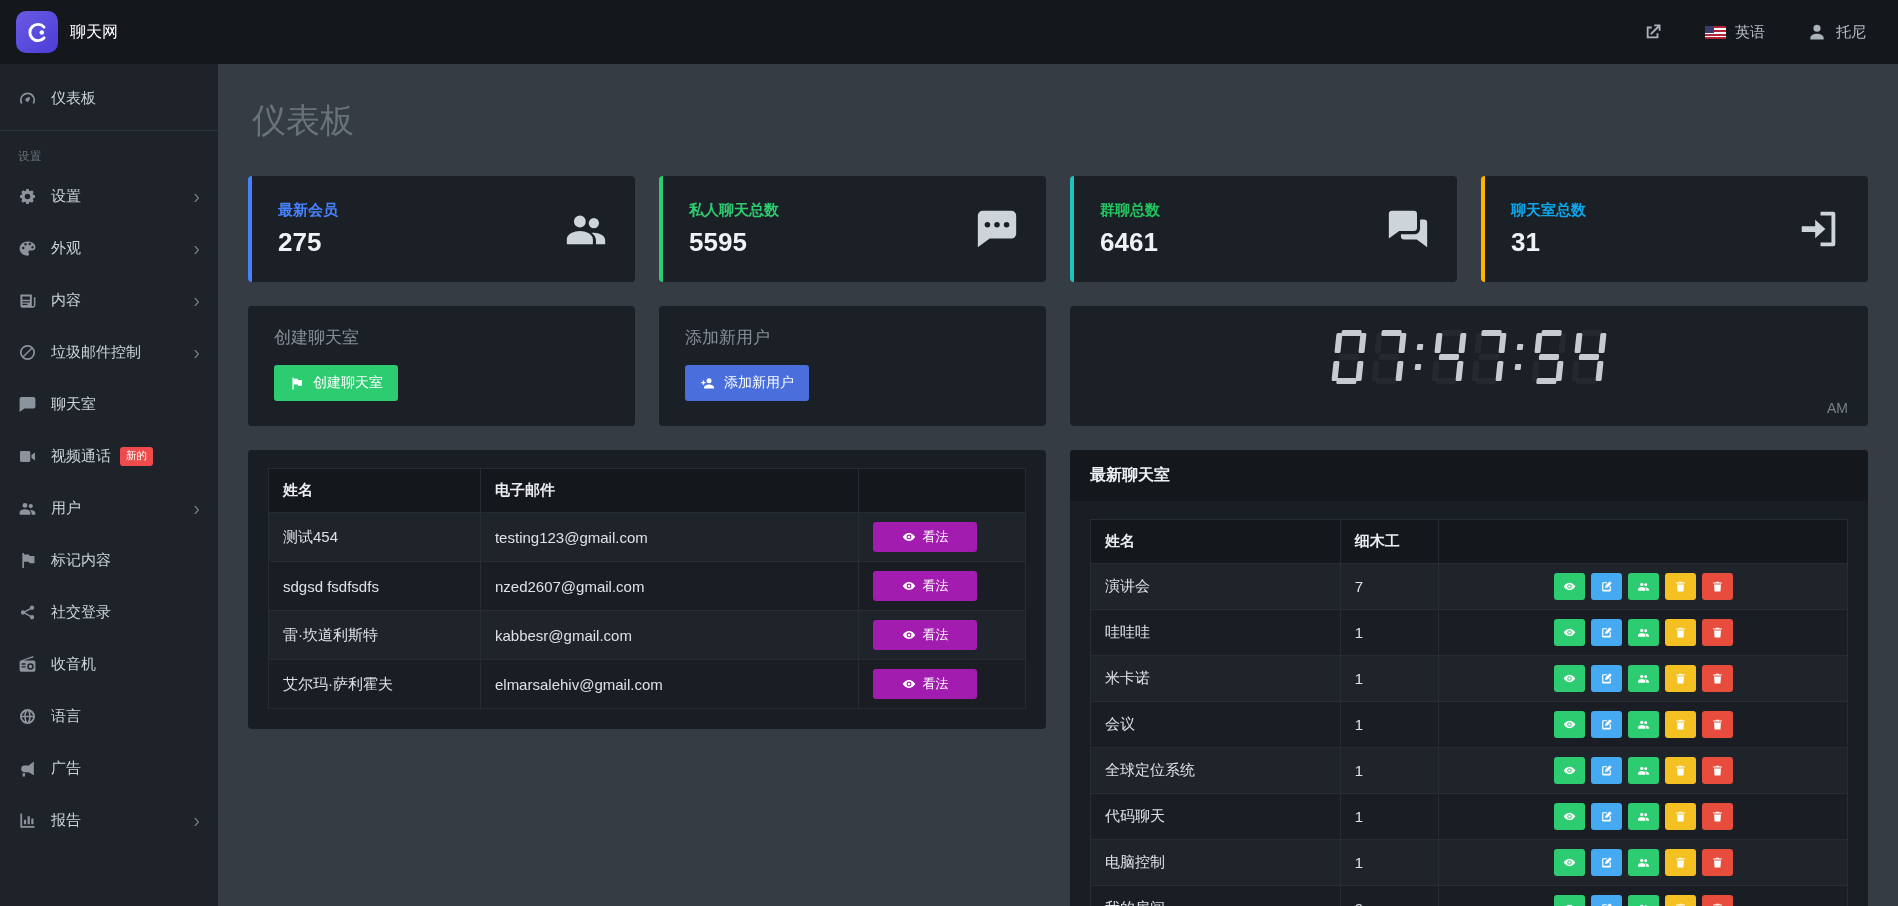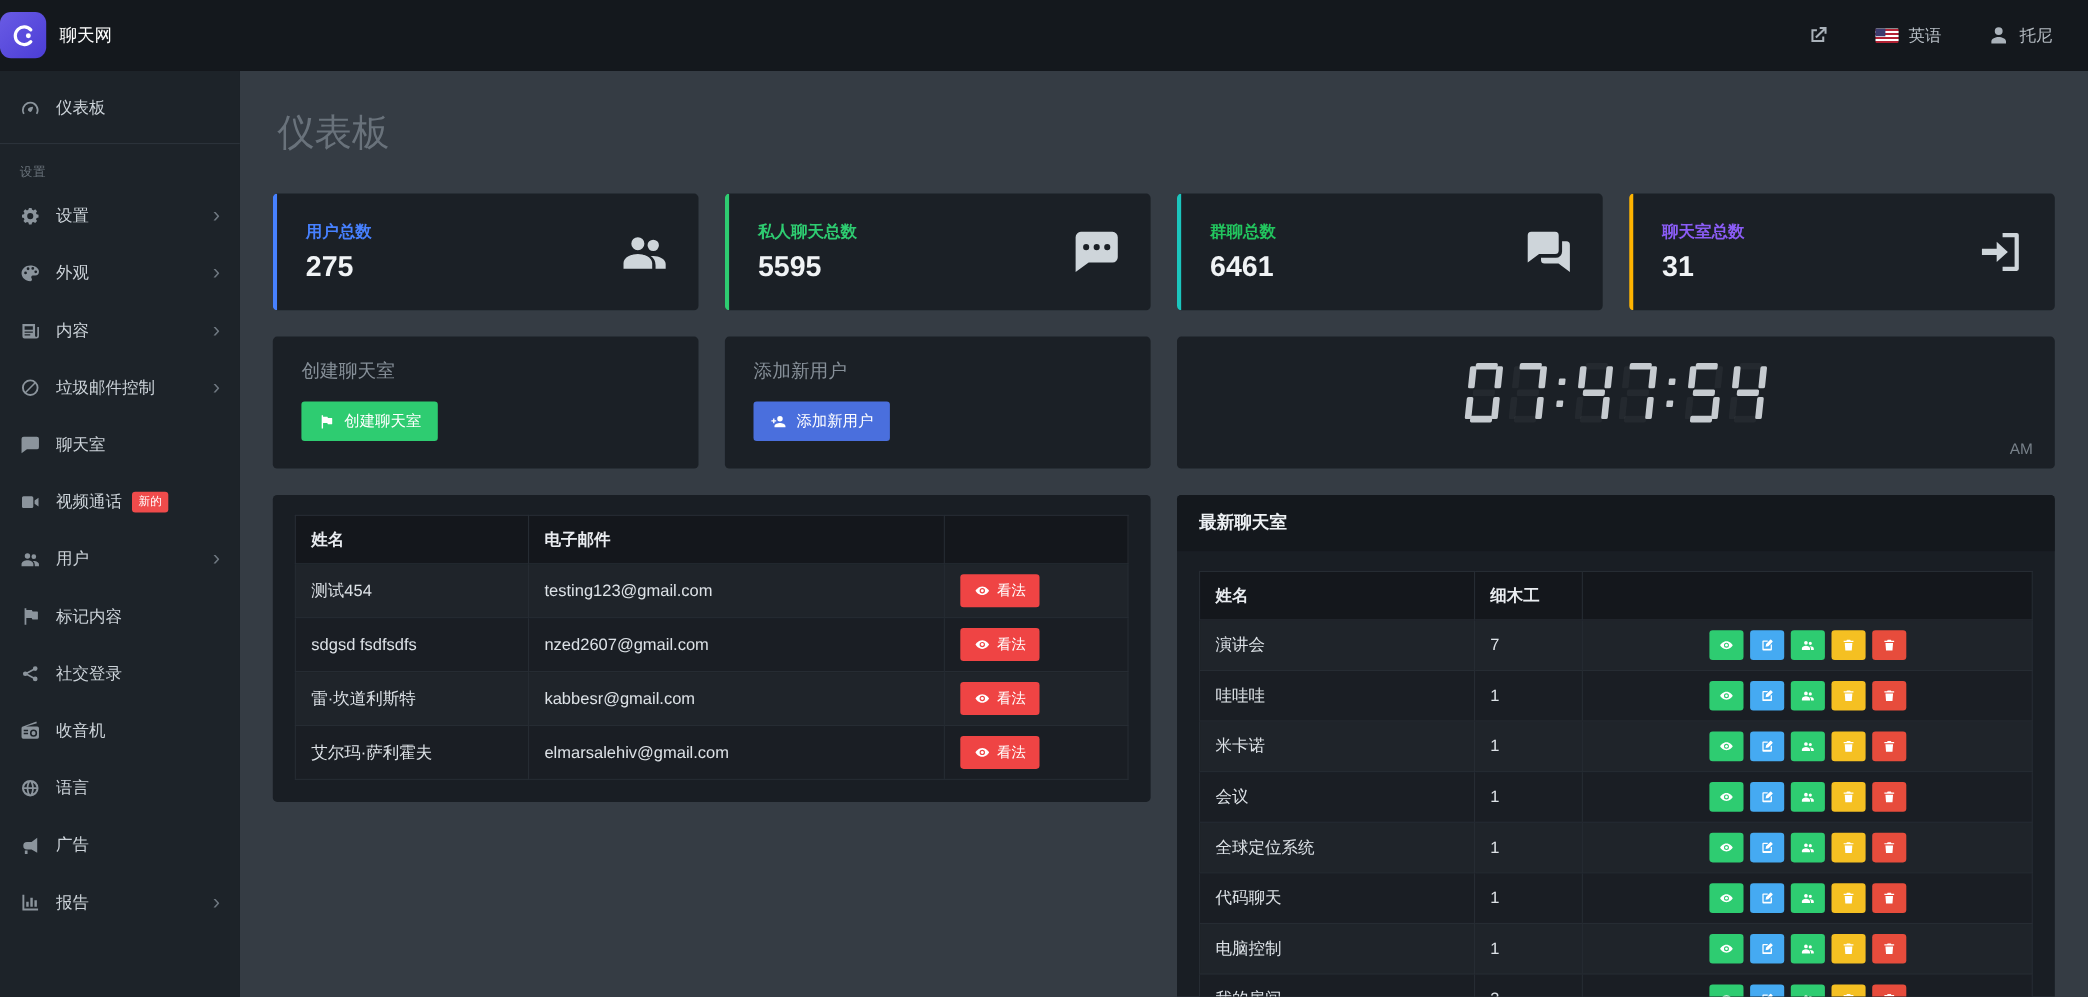--- a/index.html
+++ b/index.html
@@ -6,21 +6,21 @@
   *{margin:0;padding:0;box-sizing:border-box}
   html,body{width:1898px;height:906px;overflow:hidden;background:#353c44;
     font-family:"Liberation Sans","DejaVu Sans",sans-serif}
   button{font-family:inherit;cursor:pointer}
   .icon{display:inline-flex;width:18px;height:18px;flex:none}
   .icon svg{width:100%;height:100%;display:block;fill:currentColor}
 
   
   .topbar{position:fixed;top:0;left:0;right:0;height:64px;background:#14181d;
     display:flex;align-items:center;z-index:20}
-  .brand{width:218px;display:flex;align-items:center;gap:12px;padding-left:0}
+  .brand{width:218px;display:flex;align-items:center;gap:12px;padding-left:16px}
   .logo{width:42px;height:42px;border-radius:10px;background:linear-gradient(135deg,#695be4,#4b3dd6);
     display:flex;align-items:center;justify-content:center}
   .logo svg{width:27px;height:27px}
   .brand-name{color:#fff;font-size:16px}
   .topbar-right{margin-left:auto;display:flex;align-items:center;gap:42px;padding-right:32px}
   .tb-item{display:flex;align-items:center;gap:9px;color:#b6bdc4;font-size:15px;cursor:pointer}
   .tb-icon{width:20px;height:20px;color:#aab2ba}
   .us-flag{width:21px;height:13px;border-radius:1px;position:relative;flex:none;
     background:repeating-linear-gradient(#b22234 0 1.9px,#ffffff 1.9px 3.8px)}
   .us-flag::after{content:"";position:absolute;left:0;top:0;width:9px;height:7px;background:#3c3b6e}
@@ -85,22 +85,22 @@
     border:1px solid #262c33}
   td{padding:9px 14px;color:#dde2e7;border:1px solid #262c33;overflow:hidden;white-space:nowrap}
   tbody tr:nth-child(odd){background:#1f242a}
   tbody tr:nth-child(even){background:#1a1e24}
   #members-table th:nth-child(1){width:28%}
   #members-table th:nth-child(2){width:50%}
   #members-table th:nth-child(3){width:22%}
   #rooms-table th:nth-child(1){width:33%}
   #rooms-table th:nth-child(2){width:13%}
   #rooms-table th:nth-child(3){width:54%}
-  .view-btn{display:inline-flex;align-items:center;gap:6px;background:#ef4444;color:#fff;border:none;
-    border-radius:3px;font-size:13px;padding:6px 13px}
+  .view-btn{display:inline-flex;align-items:center;gap:6px;background:#a21caf;color:#fff;border:none;
+    border-radius:3px;font-size:13px;padding:6px 29px}
   .view-btn .icon{width:14px;height:14px}
   .actions-cell{text-align:center}
   .act-btn{width:31px;height:27px;border:none;border-radius:3px;display:inline-flex;align-items:center;
     justify-content:center;margin:0 3px;color:#fff;vertical-align:middle}
   .act-btn .icon{width:13px;height:13px}
 </style>
 </head>
 <body>
 
 <header class="topbar">
@@ -261,21 +261,21 @@
       </div>
     </div>
 </nav>
 
 <main class="main">
   <h1 class="page-title">仪表板</h1>
 
   <section class="grid4" id="stats-row">
       <div class="stat-card" style="border-left-color: rgb(71, 129, 255);">
         <div>
-          <div class="stat-label" style="color: rgb(71, 129, 255);">用户总数</div>
+          <div class="stat-label" style="color: rgb(71, 129, 255);">最新会员</div>
           <div class="stat-value">275</div>
         </div>
         <span class="icon stat-icon">
           <svg viewBox="0 0 24 24" fill="currentColor">
             <path d="M8.8 11.2a3.1 3.1 0 1 0-3.1-3.1 3.1 3.1 0 0 0 3.1 3.1zm7.3.4a2.7 2.7 0 1 0-2.7-2.7 2.7 2.7 0 0 0 2.7 2.7zM8.8 13c-2.9 0-6.8 1.5-6.8 4.3V20h13.6v-2.7c0-2.8-3.9-4.3-6.8-4.3zm7.3.9c-.4 0-.8 0-1.2.1a5.3 5.3 0 0 1 2.3 4.3V20H22v-2.3c0-2.3-3.1-3.8-5.9-3.8z"></path>
           </svg>
         </span>
       </div>
       <div class="stat-card" style="border-left-color: rgb(46, 204, 113);">
         <div>
@@ -295,21 +295,21 @@
         </div>
         <span class="icon stat-icon">
           <svg viewBox="0 0 24 24" fill="currentColor">
             <path d="M2 4.2A1.7 1.7 0 0 1 3.7 2.5H15a1.7 1.7 0 0 1 1.7 1.7v7.1A1.7 1.7 0 0 1 15 13H7.4L2 17V4.2z"></path>
             <path d="M18.3 7h2A1.7 1.7 0 0 1 22 8.7v12.8l-5.4-4H10a1.7 1.7 0 0 1-1.7-1.7v-1h7a3 3 0 0 0 3-3V7z"></path>
           </svg>
         </span>
       </div>
       <div class="stat-card" style="border-left-color: rgb(255, 180, 0);">
         <div>
-          <div class="stat-label" style="color: #8b5cf6;">聊天室总数</div>
+          <div class="stat-label" style="color: #0ea5e9;">聊天室总数</div>
           <div class="stat-value">31</div>
         </div>
         <span class="icon stat-icon">
           <svg viewBox="0 0 24 24" fill="currentColor">
             <path d="M12.8 3h6.7a1 1 0 0 1 1 1v16a1 1 0 0 1-1 1h-6.7v-2h5.7V5h-5.7V3zM10 7.2l5.3 4.8L10 16.8v-3.3H3v-3h7V7.2z"></path>
           </svg>
         </span>
       </div>
     </section>
 

